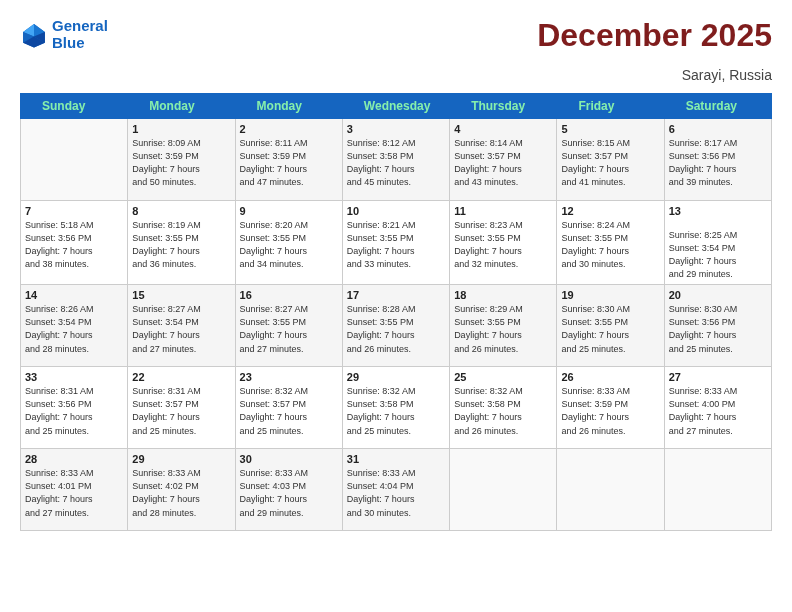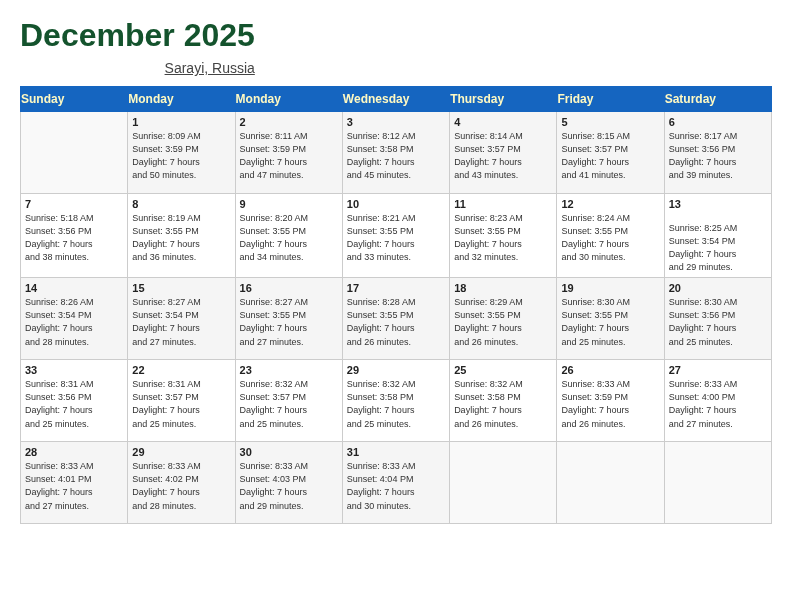--- a/index.html
+++ b/index.html
@@ -39,40 +39,39 @@
     .logo-icon {
       width: 28px;
       height: 28px;
     }
     .title-block {
       text-align: right;
     }
     .month-title {
       font-size: 32px;
       font-weight: bold;
-      color: #14532d;
+      color: #7f1d1d;
       line-height: 1.1;
     }
     .subtitle {
       font-size: 14px;
       color: #444;
-      margin-top: 7px;
-      text-decoration: underline;
+      margin-top: 14px;
     }
     table {
       width: 100%;
       border-collapse: collapse;
       table-layout: fixed;
     }
     thead tr th {
       background: #1565c0;
-      color: #fef9c3;
+      color: #86efac;
       font-size: 12px;
       font-weight: bold;
-      padding: 5px 0;
+      padding: 5px 21px;
       text-align: left;
       border: 1px solid #1565c0;
     }
     tbody tr td {
       border: 1px solid #ccc;
       vertical-align: top;
       padding: 4px 4px 3px 4px;
       font-size: 9.5px;
       color: #222;
       height: 82px;
@@ -97,20 +96,34 @@
     }
     .empty-cell {
       background: #f9f9f9 !important;
     }
   </style>
 </head>
 <body>
 
 <div class="page">
   <div class="header">
+    <div class="logo">
+      <svg class="logo-icon" viewBox="0 0 36 36">
+        <polygon points="18,4 32,14 32,28 18,34 4,28 4,14" fill="#1565c0"></polygon>
+        <polygon points="18,4 32,14 18,20" fill="#1976d2"></polygon>
+        <polygon points="18,20 32,14 32,28" fill="#0d47a1"></polygon>
+        <polygon points="18,20 4,14 18,4" fill="#42a5f5"></polygon>
+        <polygon points="4,14 18,20 4,28" fill="#1565c0"></polygon>
+        <polygon points="18,20 4,28 18,34 32,28" fill="#0d47a1"></polygon>
+      </svg>
+      <div class="logo-text">
+        <div><span>General</span></div>
+        <div><span style="color:#1565c0">Blue</span></div>
+      </div>
+    </div>
     <div class="title-block">
       <div class="month-title">December 2025</div>
       <div class="subtitle">Sarayi, Russia</div>
     </div>
   </div>
 
   <table>
     <thead>
       <tr>
       <th>Sunday</th>

